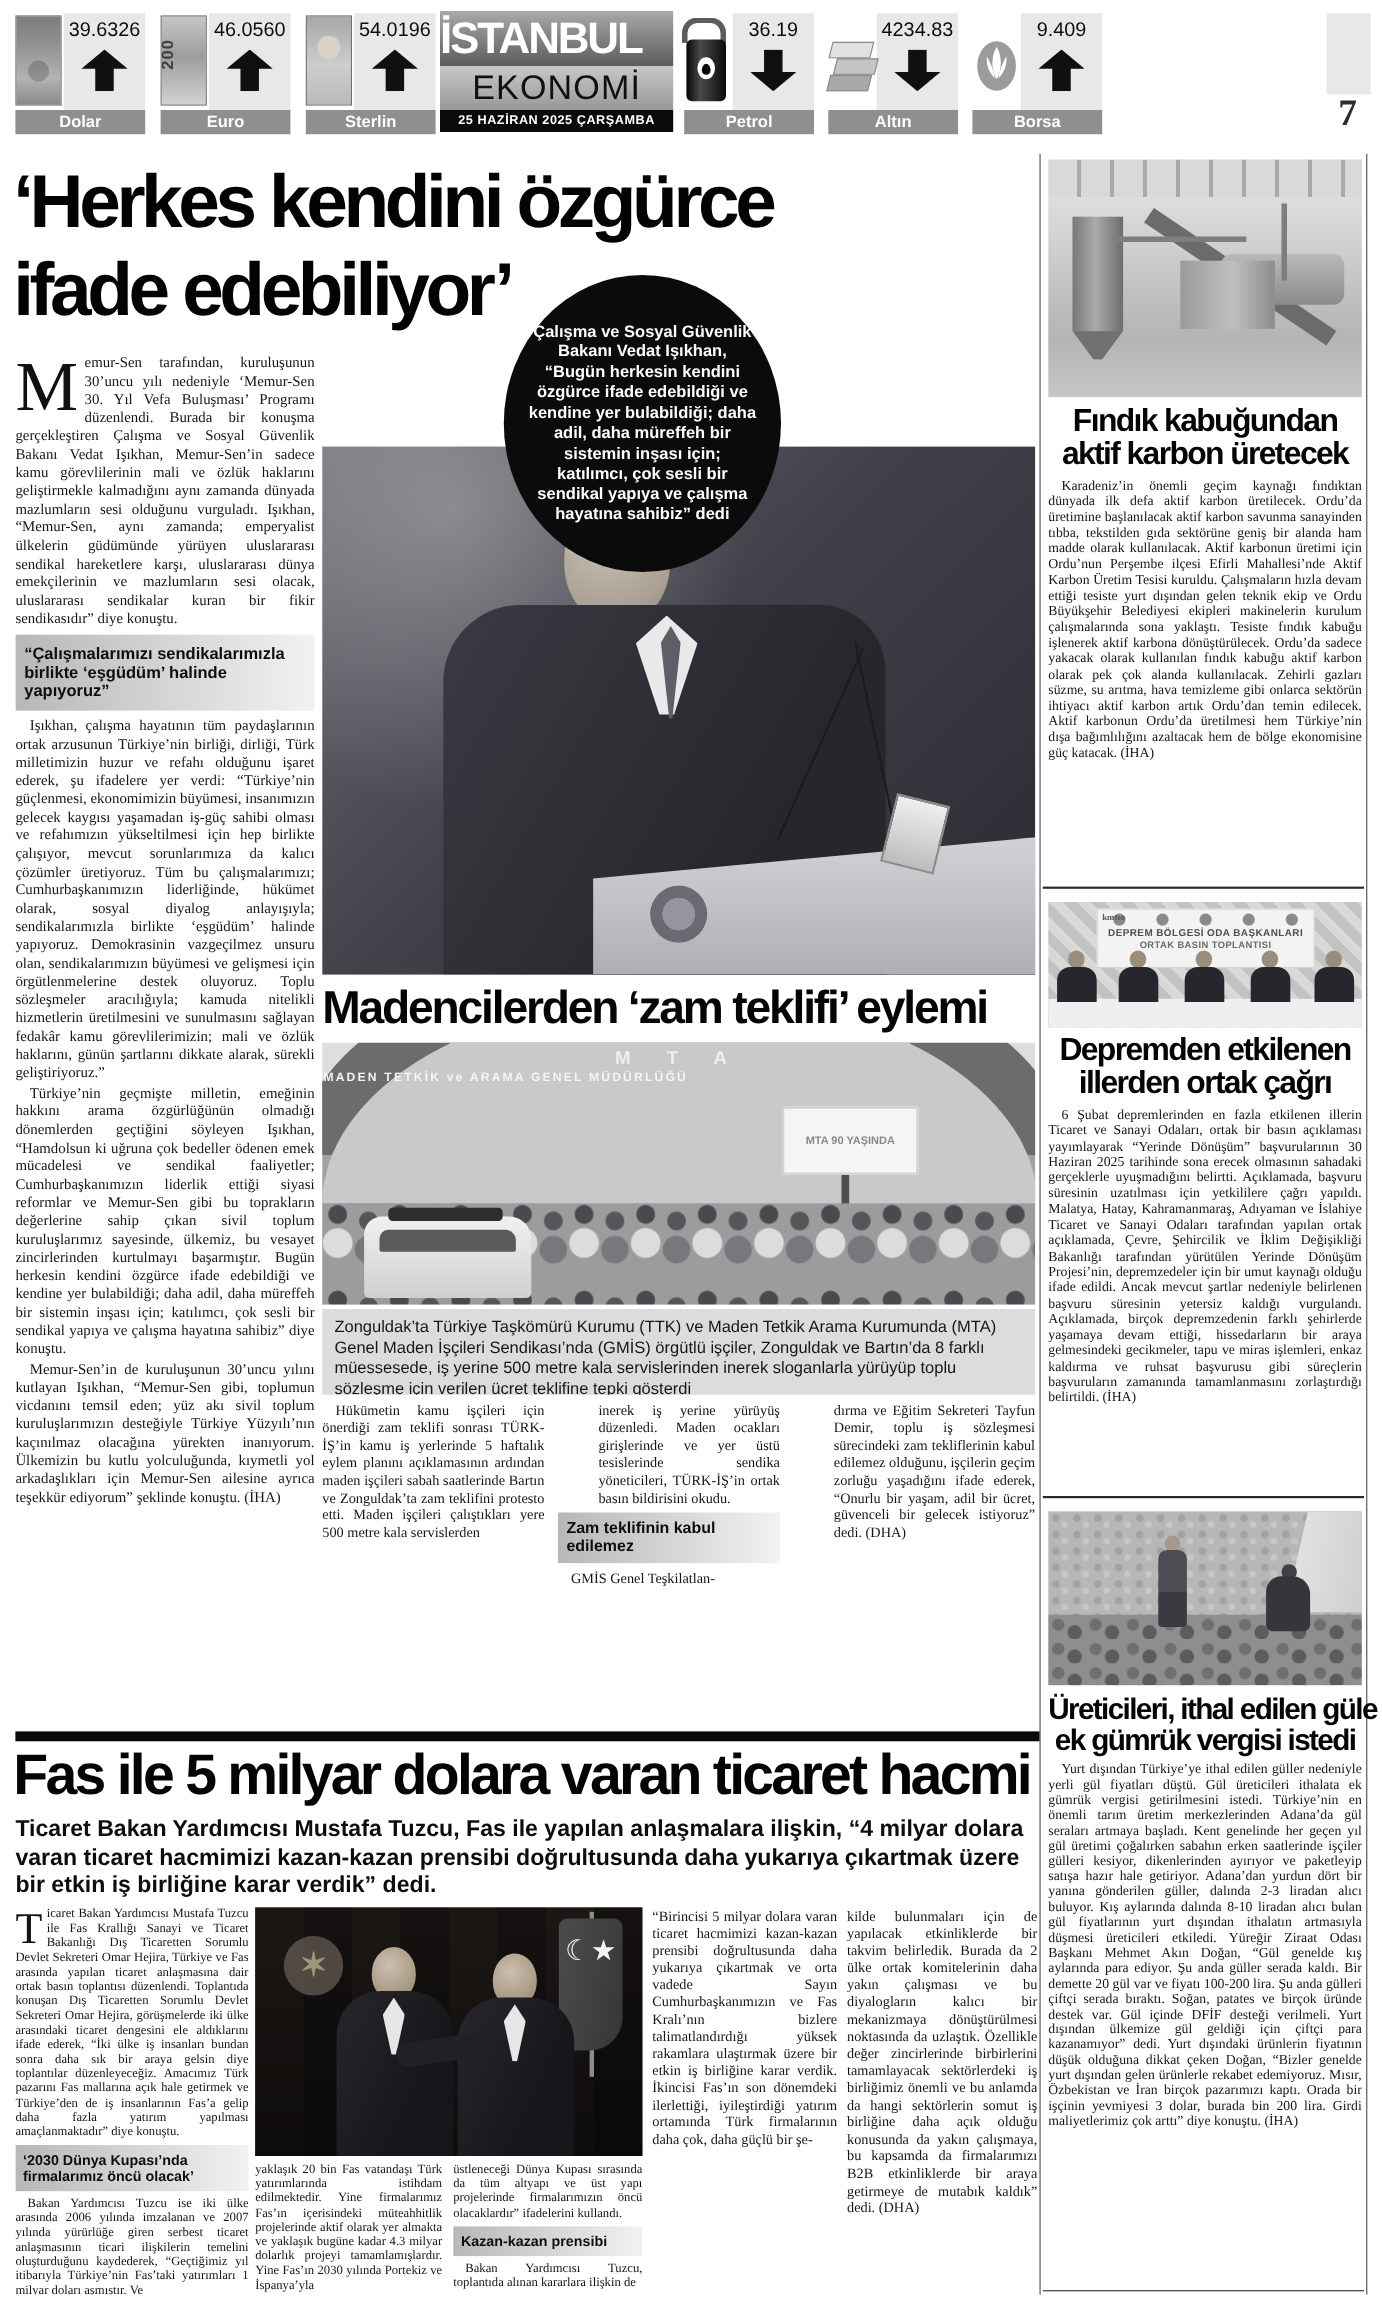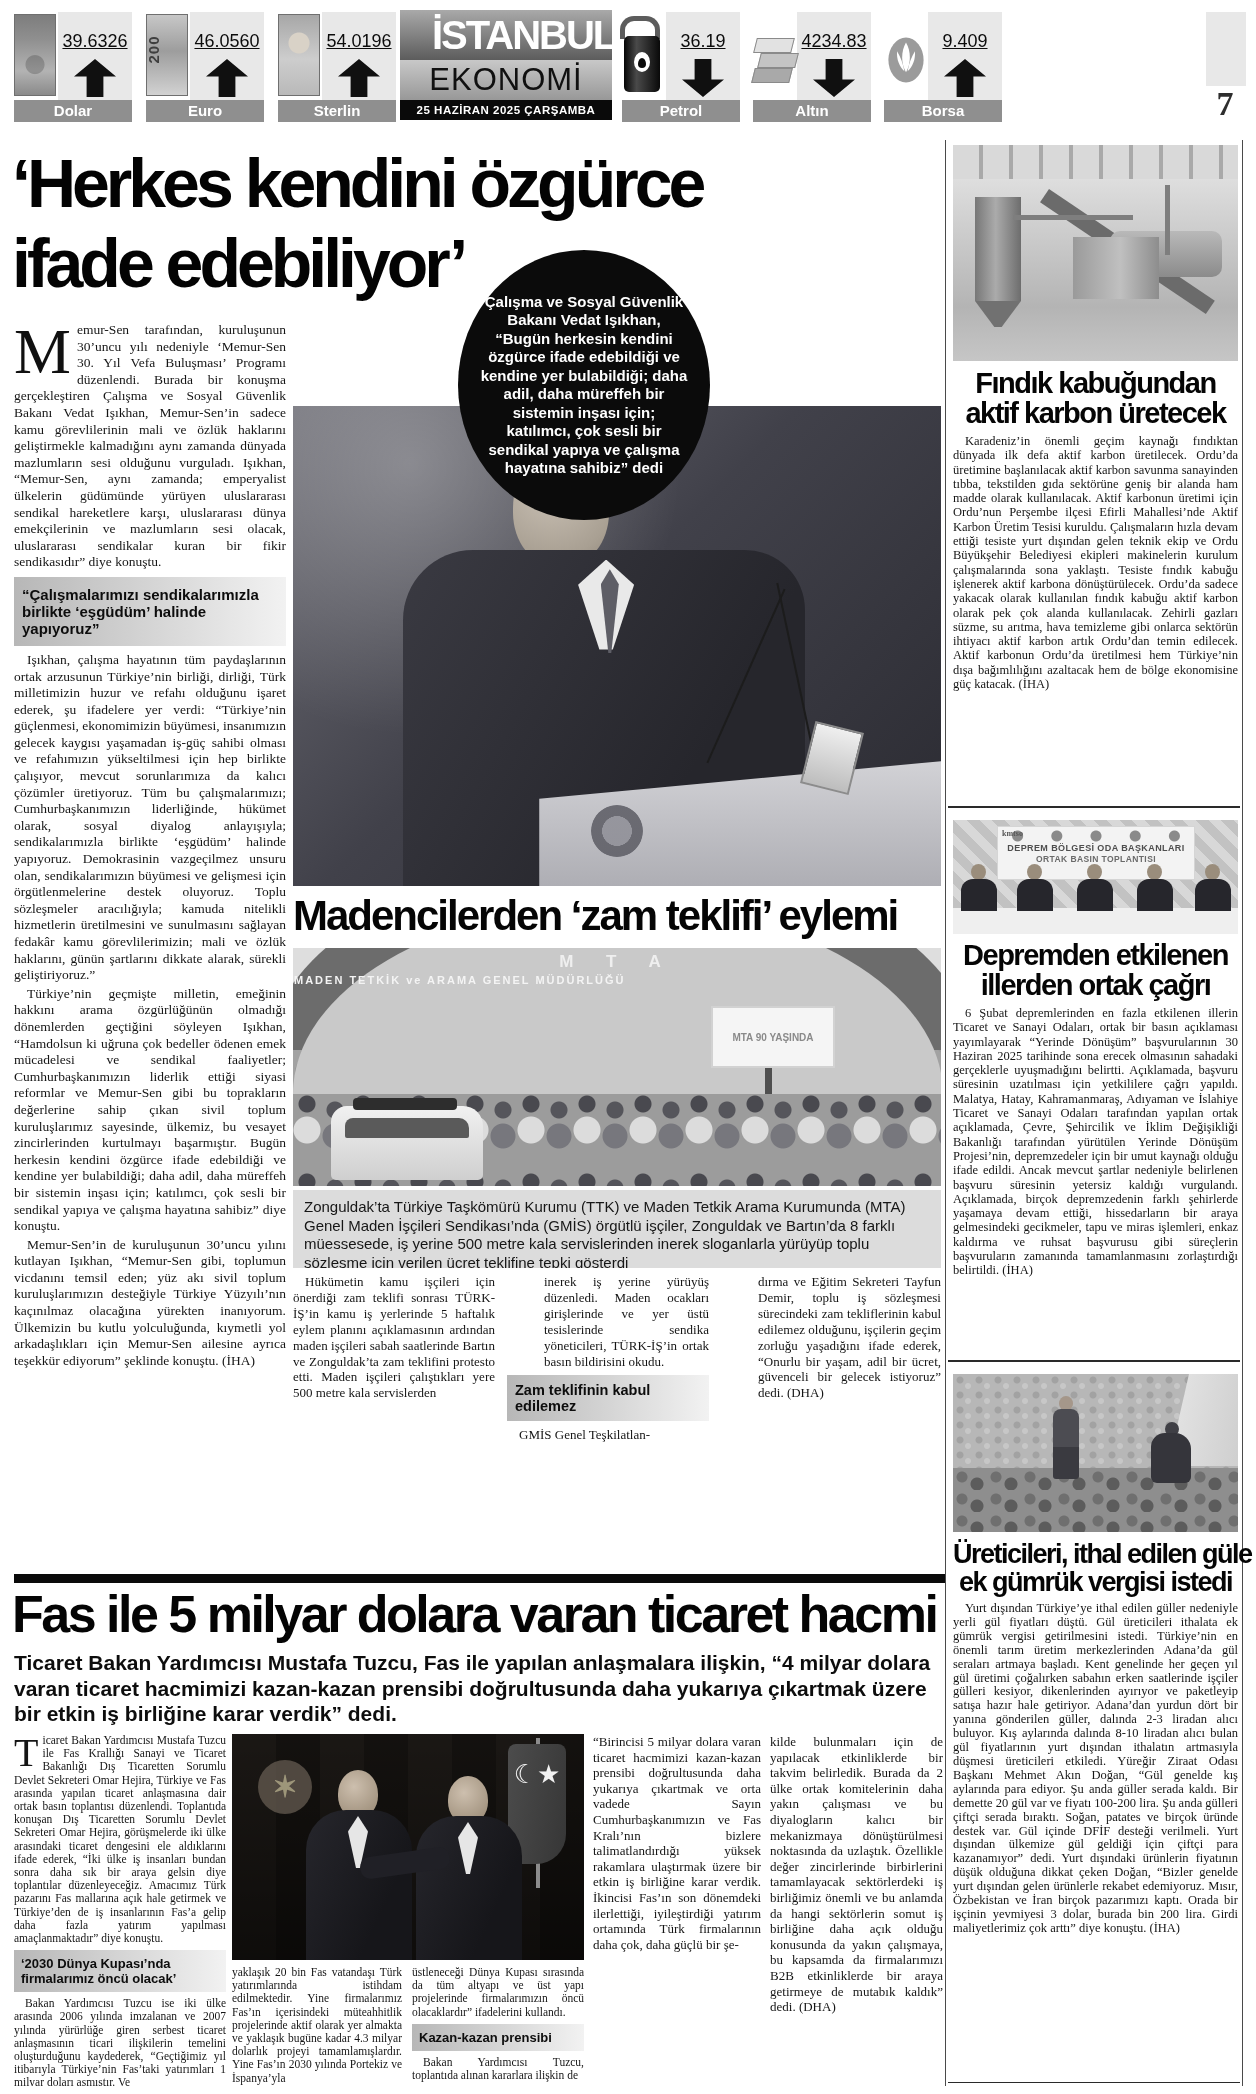--- a/index.html
+++ b/index.html
@@ -1,39 +1,39 @@
 <!DOCTYPE html>
 <html><head>
 <meta charset="utf-8">
 <style>
   html,body{margin:0;padding:0;background:#ffffff;}
   body{width:1256px;height:2094px;position:relative;font-family:"Liberation Sans",sans-serif;color:#111;overflow:hidden;}
   
   .ticker{position:absolute;top:12px;width:118px;height:110px;}
   .ticon{position:absolute;left:0;top:2px;width:44px;height:84px;}
   .tpanel{position:absolute;left:44px;right:0;top:0;height:88px;background:#e8e8e8;text-align:center;}
-  .tvalue{font:400 18px/24px "Liberation Sans",sans-serif;color:#0c0c0c;padding-top:17px;white-space:nowrap;text-decoration:underline;}
+  .tvalue{font:400 18px/24px "Liberation Sans",sans-serif;color:#0c0c0c;padding-top:3px;white-space:nowrap;}
   .arr{width:42px;height:38px;background:#101010;margin:6px auto 0;clip-path:polygon(50% 0,100% 46%,70% 46%,70% 100%,30% 100%,30% 46%,0 46%);}
   .arr.down{transform:rotate(180deg);}
   .tlabel{position:absolute;left:0;right:0;bottom:0;height:22px;background:#8f8f8f;color:#fff;font:700 15px/22px "Liberation Sans",sans-serif;text-align:center;}
   .bill{width:42px;height:82px;border:1px solid #6f6f6f;box-sizing:border-box;}
   .bill-usd{background:linear-gradient(0deg,#8a8a8a,#b3b3b3 30%,#8f8f8f 70%,#7d7d7d),radial-gradient(circle at 50% 62%,#cecece 0 9px,transparent 10px);background-blend-mode:multiply;}
   .bill-eur{background:linear-gradient(0deg,#d2d2d2,#9d9d9d 55%,#c7c7c7);position:relative;overflow:hidden;}
   .eur-num{position:absolute;left:-8px;top:26px;transform:rotate(-90deg);font:700 15px "Liberation Sans",sans-serif;color:#3f3f3f;letter-spacing:1px;}
   .bill-gbp{background:radial-gradient(circle at 50% 35%,#d9d2c7 0 10px,transparent 11px),linear-gradient(0deg,#b9b9b9,#cdcdcd 45%,#a7a7a7);}
   .barrel{position:absolute;left:2px;top:22px;width:36px;height:56px;background:linear-gradient(90deg,#050505,#4a4a4a 35%,#090909);border-radius:5px;}
   .barrel::before{content:"";position:absolute;left:10px;top:16px;width:16px;height:20px;background:#fff;border-radius:50%;}
   .barrel::after{content:"";position:absolute;left:14px;top:22px;width:8px;height:10px;background:#0a0a0a;border-radius:50% 50% 50% 50%/60% 60% 40% 40%;}
   .nozzle{position:absolute;left:-2px;top:2px;width:30px;height:18px;border:5px solid #5c5c5c;border-bottom:none;border-radius:14px 14px 0 0;}
   .goldbars{position:absolute;left:0;top:26px;width:44px;height:50px;}
   .gbar{position:absolute;width:36px;height:13px;border:1px solid #8a8a8a;transform:skewX(-14deg);}
   .borsa-logo{position:absolute;left:2px;top:24px;}
   
   .masthead{position:absolute;left:400px;top:10px;width:212px;height:112px;}
-  .mh-title{height:50px;background:linear-gradient(#a9a9a9,#5c5c5c);color:#fff;font:900 40px/50px "Liberation Sans",sans-serif;letter-spacing:-2px;padding-left:32px;}
+  .mh-title{height:50px;background:linear-gradient(#a9a9a9,#5c5c5c);color:#fff;font:900 40px/50px "Liberation Sans",sans-serif;letter-spacing:-2px;}
   .mh-section{height:40px;background:linear-gradient(#c8c8c8,#989898);color:#101010;font:400 31px/40px "Liberation Sans",sans-serif;text-align:center;letter-spacing:1px;}
   .mh-date{height:20px;background:#0a0a0a;color:#fff;font:700 11.5px/20px "Liberation Sans",sans-serif;text-align:center;letter-spacing:.5px;}
   .minibox{position:absolute;left:1206px;top:12px;width:40px;height:74px;background:#e8e8e8;}
   .pageno{position:absolute;left:1204px;top:84px;width:42px;font:700 34px/40px "Liberation Serif",serif;color:#2e2e2e;text-align:center;}
   
   .vrule{position:absolute;width:1px;background:#4a4a4a;}
   .hrule{position:absolute;height:2px;background:#2a2a2a;}
   
   .hl-main{position:absolute;left:12px;font:900 68px/74px "Liberation Sans",sans-serif;letter-spacing:-4px;color:#030303;white-space:nowrap;}
   .blurb{position:absolute;left:458px;top:250px;width:252px;height:270px;background:#0b0b0b;border-radius:50%;color:#fff;display:flex;align-items:center;justify-content:center;text-align:center;font:700 15px/18.5px "Liberation Sans",sans-serif;padding:12px 22px;box-sizing:border-box;z-index:6;}

